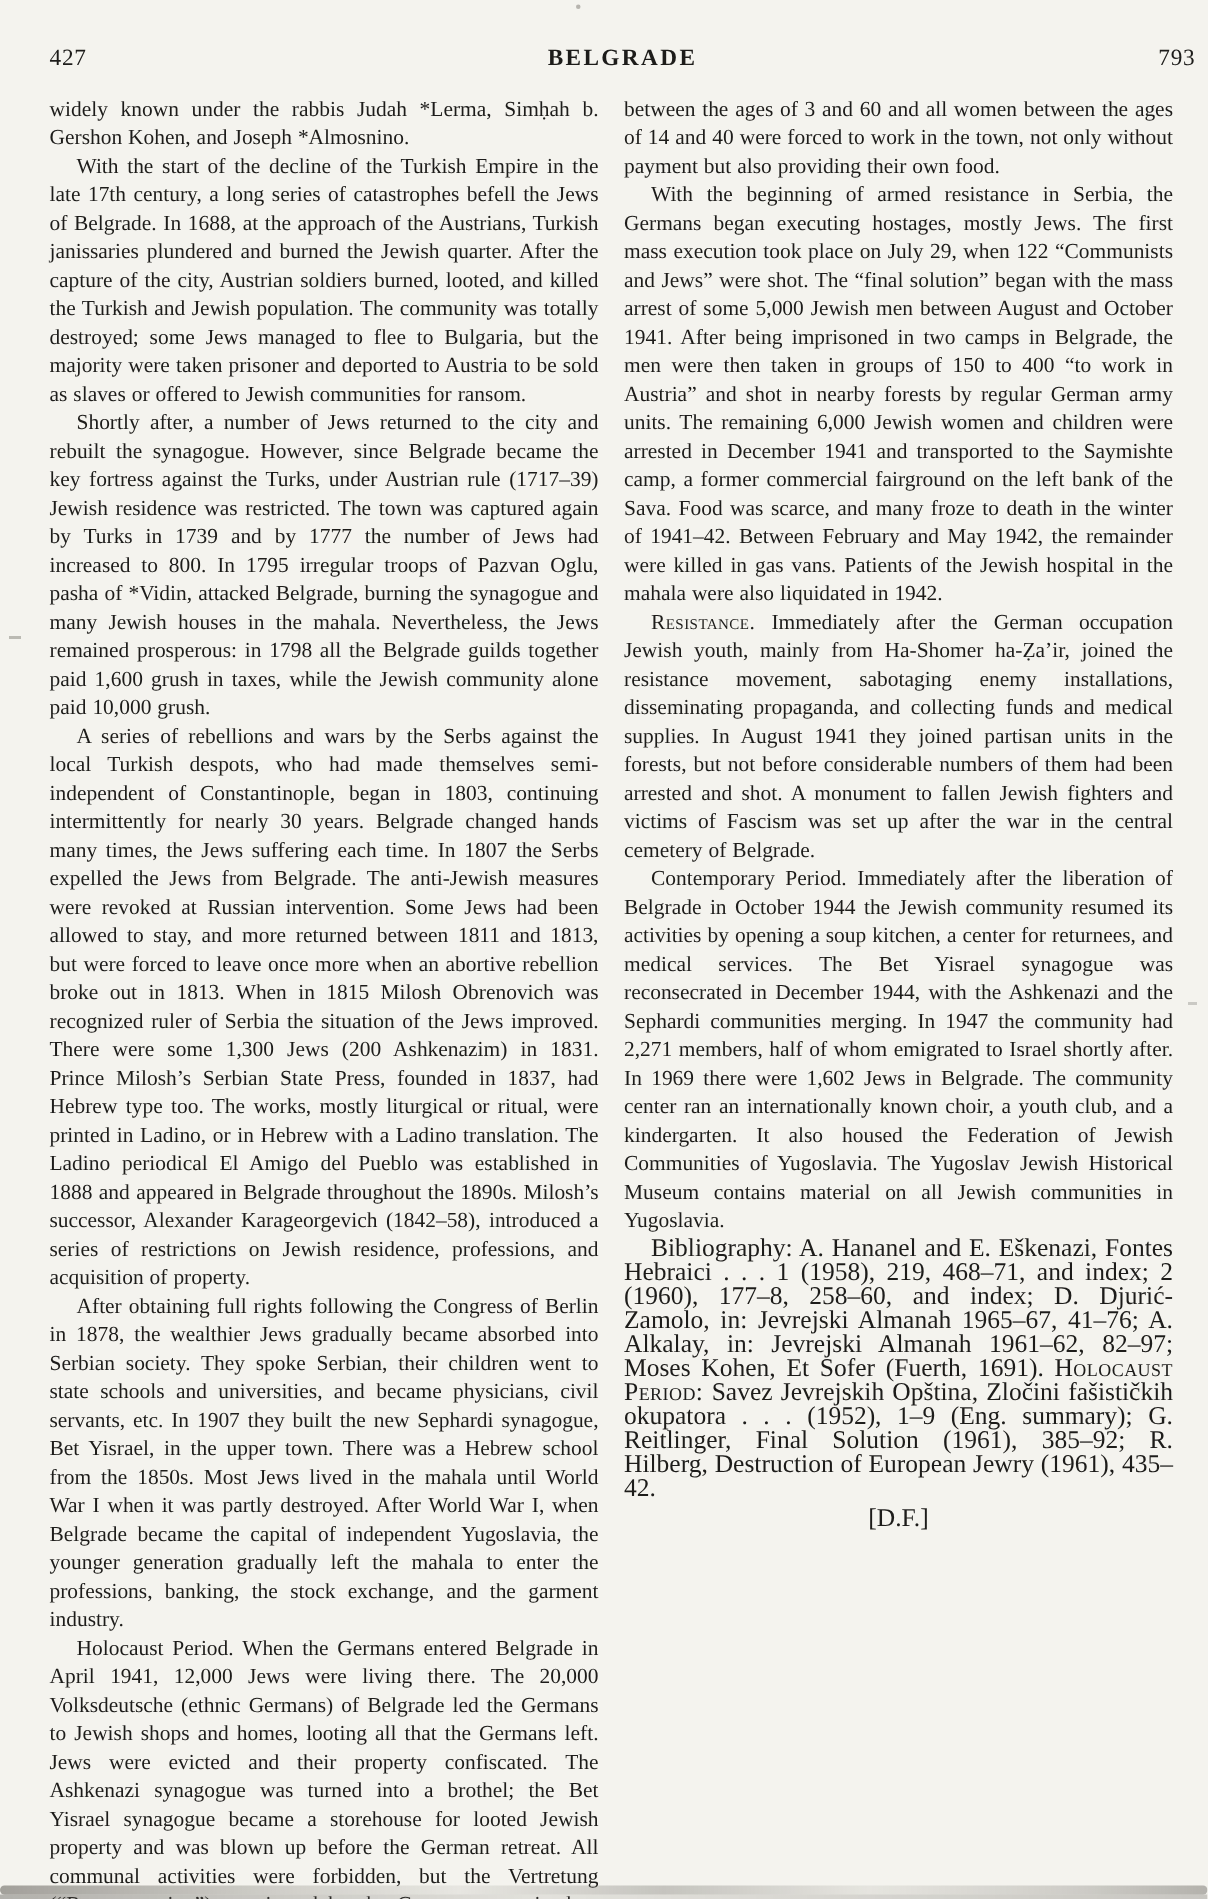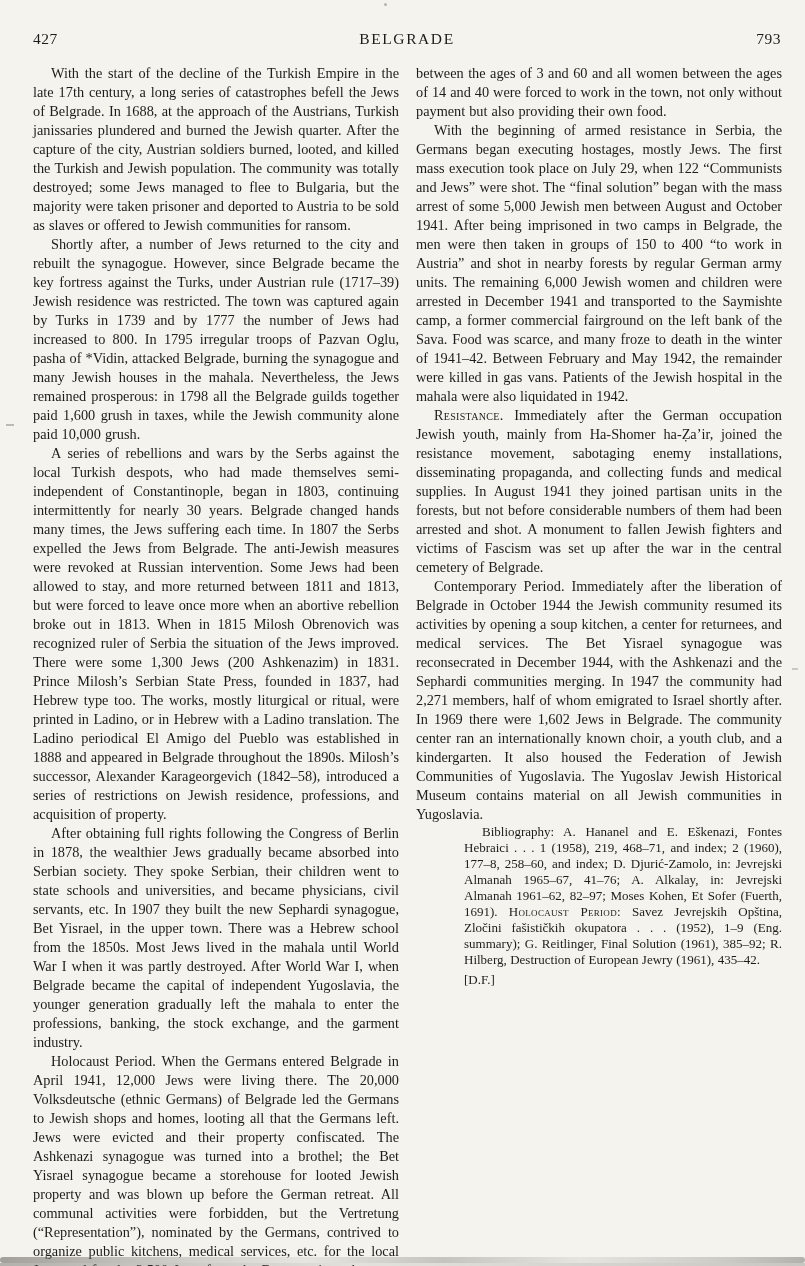--- a/index.html
+++ b/index.html
@@ -6,31 +6,31 @@
     margin: 0; padding: 0;
     width: 805px; height: 1266px;
     background: #f4f3ee;
     overflow: hidden;
     font-family: "Liberation Serif", serif;
     color: #1d1c1a;
   }
   .page { position: relative; width: 805px; height: 1266px; }
   .header {
     display: flex; justify-content: space-between; align-items: flex-start;
-    padding: 30px 24px 0 33px;
+    padding: 30px 8px 0 33px;
     font-size: 15.5px;
   }
   .page-num { font-size: 15.5px; letter-spacing: 0.5px; }
-  .title { font-weight: normal; font-size: 15.5px; letter-spacing: 1.6px; }
+  .title { font-weight: bold; font-size: 15.5px; letter-spacing: 1.6px; }
   .columns { display: flex; gap: 17px; padding: 16px 22px 0 33px; }
   .col { width: 366px; text-align: justify; }
   .para { margin: 0; font-size: 14.3px; line-height: 19px; word-spacing: 0.4px; }
   .para.indent { text-indent: 18px; }
-  .para.small { font-size: 13px; line-height: 16px; word-spacing: 0.2px; margin-left: 48px; }
-  .para.right { text-align: left; margin-top: 4px; }
+  .para.small { font-size: 17px; line-height: 16px; word-spacing: 0.2px; }
+  .para.right { text-align: center; margin-top: 4px; }
   .i { }
   .b { font-weight: normal; }
   .sc { font-variant: small-caps; letter-spacing: 0.3px; }
   .speck { position: absolute; background: #8d8a84; }
   .speck-1 { left: 6px; top: 424px; width: 8px; height: 2px; opacity: .55; }
   .speck-2 { left: 384px; top: 3px; width: 3px; height: 3px; border-radius: 50%; opacity: .6; }
   .speck-3 { right: 7px; top: 668px; width: 6px; height: 2px; opacity: .4; }
   .scan-smudge {
     position: absolute; left: 0; bottom: 3px; width: 100%; height: 6px;
     background: linear-gradient(to right,
@@ -50,20 +50,21 @@
 <body>
 
 <div class="page">
   <div class="header">
     <span class="page-num">427</span>
     <span class="title">BELGRADE</span>
     <span class="page-num">793</span>
   </div>
   <div class="columns">
     <div class="col">
+        <p class="para"><span>widely known under the rabbis Judah *Lerma, Simḥah b. Gershon Kohen, and Joseph *Almosnino.</span></p>
         <p class="para indent"><span>With the start of the decline of the Turkish Empire in the late 17th century, a long series of catastrophes befell the Jews of Belgrade. In 1688, at the approach of the Austrians, Turkish janissaries plundered and burned the Jewish quarter. After the capture of the city, Austrian soldiers burned, looted, and killed the Turkish and Jewish population. The community was totally destroyed; some Jews managed to flee to Bulgaria, but the majority were taken prisoner and deported to Austria to be sold as slaves or offered to Jewish communities for ransom.</span></p>
         <p class="para indent"><span>Shortly after, a number of Jews returned to the city and rebuilt the synagogue. However, since Belgrade became the key fortress against the Turks, under Austrian rule (1717–39) Jewish residence was restricted. The town was captured again by Turks in 1739 and by 1777 the number of Jews had increased to 800. In 1795 irregular troops of Pazvan Oglu, pasha of *Vidin, attacked Belgrade, burning the synagogue and many Jewish houses in the </span><span class="i">mahala</span><span>. Nevertheless, the Jews remained prosperous: in 1798 all the Belgrade guilds together paid 1,600 grush in taxes, while the Jewish community alone paid 10,000 grush.</span></p>
         <p class="para indent"><span>A series of rebellions and wars by the Serbs against the local Turkish despots, who had made themselves semi-independent of Constantinople, began in 1803, continuing intermittently for nearly 30 years. Belgrade changed hands many times, the Jews suffering each time. In 1807 the Serbs expelled the Jews from Belgrade. The anti-Jewish measures were revoked at Russian intervention. Some Jews had been allowed to stay, and more returned between 1811 and 1813, but were forced to leave once more when an abortive rebellion broke out in 1813. When in 1815 Milosh Obrenovich was recognized ruler of Serbia the situation of the Jews improved. There were some 1,300 Jews (200 Ashkenazim) in 1831. Prince Milosh’s Serbian State Press, founded in 1837, had Hebrew type too. The works, mostly liturgical or ritual, were printed in Ladino, or in Hebrew with a Ladino translation. The Ladino periodical </span><span class="i">El Amigo del Pueblo</span><span> was established in 1888 and appeared in Belgrade throughout the 1890s. Milosh’s successor, Alexander Karageorgevich (1842–58), introduced a series of restrictions on Jewish residence, professions, and acquisition of property.</span></p>
         <p class="para indent"><span>After obtaining full rights following the Congress of Berlin in 1878, the wealthier Jews gradually became absorbed into Serbian society. They spoke Serbian, their children went to state schools and universities, and became physicians, civil servants, etc. In 1907 they built the new Sephardi synagogue, Bet Yisrael, in the upper town. There was a Hebrew school from the 1850s. Most Jews lived in the </span><span class="i">mahala</span><span> until World War I when it was partly destroyed. After World War I, when Belgrade became the capital of independent Yugoslavia, the younger generation gradually left the </span><span class="i">mahala</span><span> to enter the professions, banking, the stock exchange, and the garment industry.</span></p>
         <p class="para indent"><span class="b">Holocaust Period.</span><span> When the Germans entered Belgrade in April 1941, 12,000 Jews were living there. The 20,000 Volksdeutsche (ethnic Germans) of Belgrade led the Germans to Jewish shops and homes, looting all that the Germans left. Jews were evicted and their property confiscated. The Ashkenazi synagogue was turned into a brothel; the Bet Yisrael synagogue became a storehouse for looted Jewish property and was blown up before the German retreat. All communal activities were forbidden, but the </span><span class="i">Vertretung</span><span> (“Representation”), nominated by the Germans, contrived to organize public kitchens, medical services, etc. for the local Jews and for the 2,500 Jews from the Banat region who were expelled to Belgrade. All men</span></p>
       </div>
     <div class="col">
         <p class="para"><span>between the ages of 3 and 60 and all women between the ages of 14 and 40 were forced to work in the town, not only without payment but also providing their own food.</span></p>
         <p class="para indent"><span>With the beginning of armed resistance in Serbia, the Germans began executing hostages, mostly Jews. The first mass execution took place on July 29, when 122 “Communists and Jews” were shot. The “final solution” began with the mass arrest of some 5,000 Jewish men between August and October 1941. After being imprisoned in two camps in Belgrade, the men were then taken in groups of 150 to 400 “to work in Austria” and shot in nearby forests by regular German army units. The remaining 6,000 Jewish women and children were arrested in December 1941 and transported to the Saymishte camp, a former commercial fairground on the left bank of the Sava. Food was scarce, and many froze to death in the winter of 1941–42. Between February and May 1942, the remainder were killed in gas vans. Patients of the Jewish hospital in the </span><span class="i">mahala</span><span> were also liquidated in 1942.</span></p>
         <p class="para indent"><span class="sc">Resistance.</span><span> Immediately after the German occupation Jewish youth, mainly from Ha-Shomer ha-Ẓa’ir, joined the resistance movement, sabotaging enemy installations, disseminating propaganda, and collecting funds and medical supplies. In August 1941 they joined partisan units in the forests, but not before considerable numbers of them had been arrested and shot. A monument to fallen Jewish fighters and victims of Fascism was set up after the war in the central cemetery of Belgrade.</span></p>

